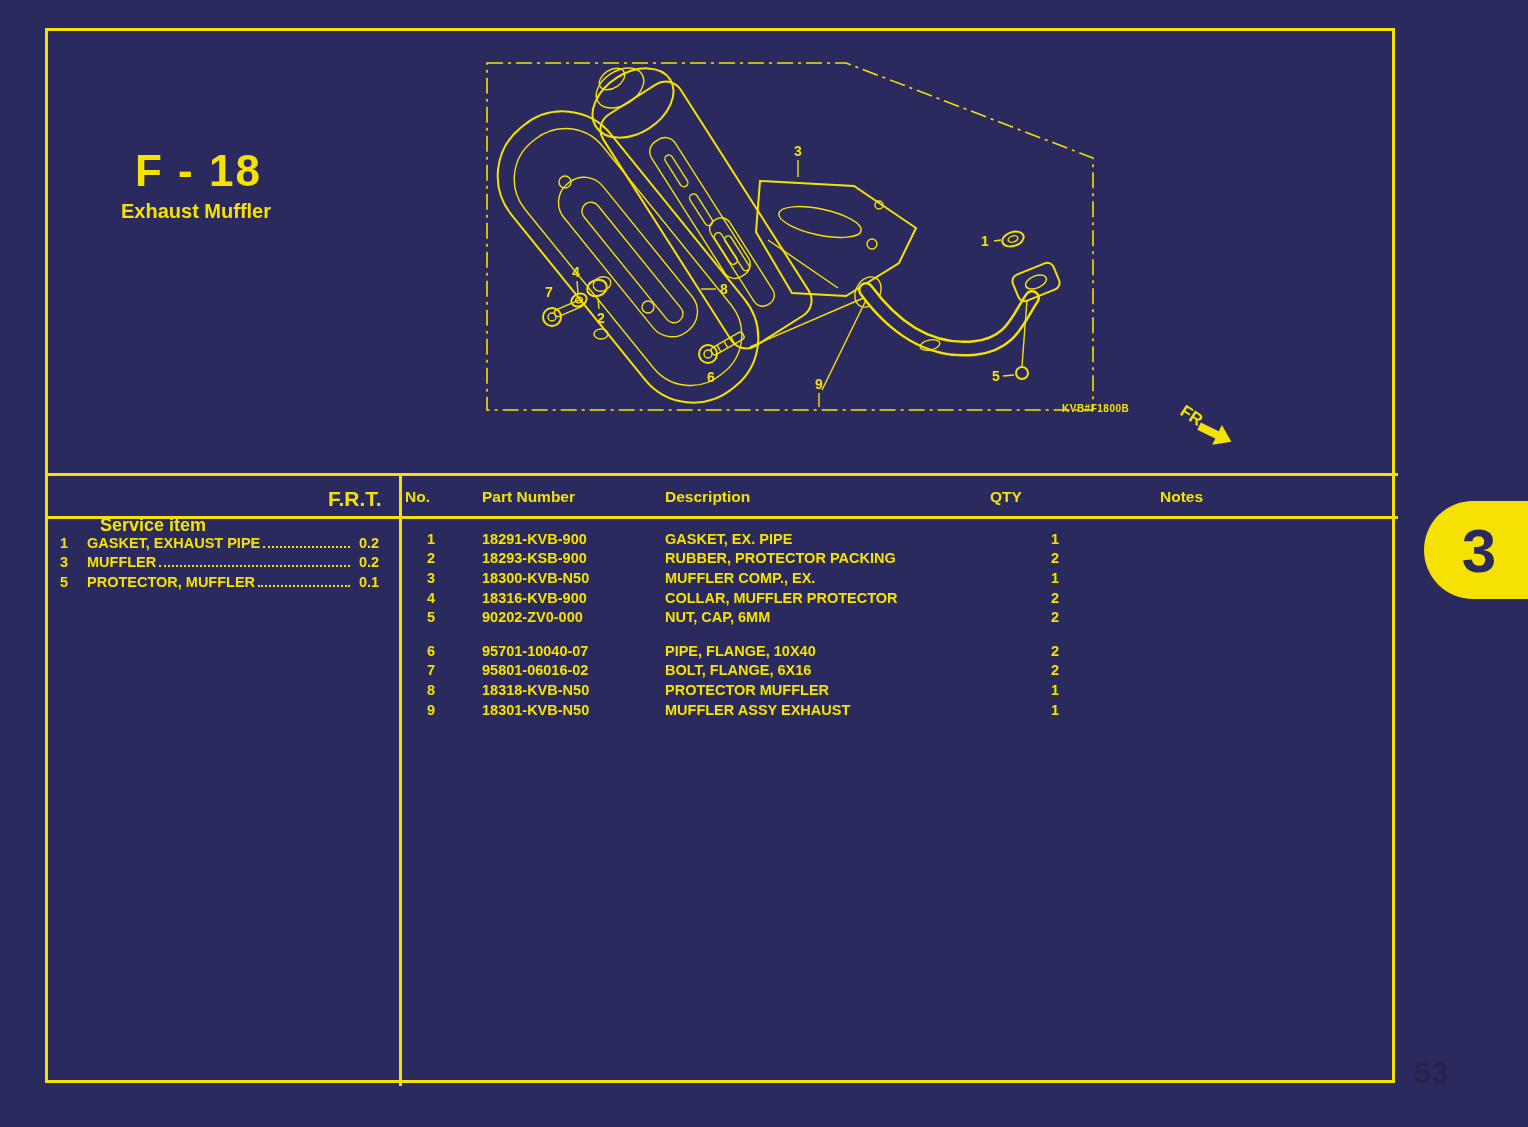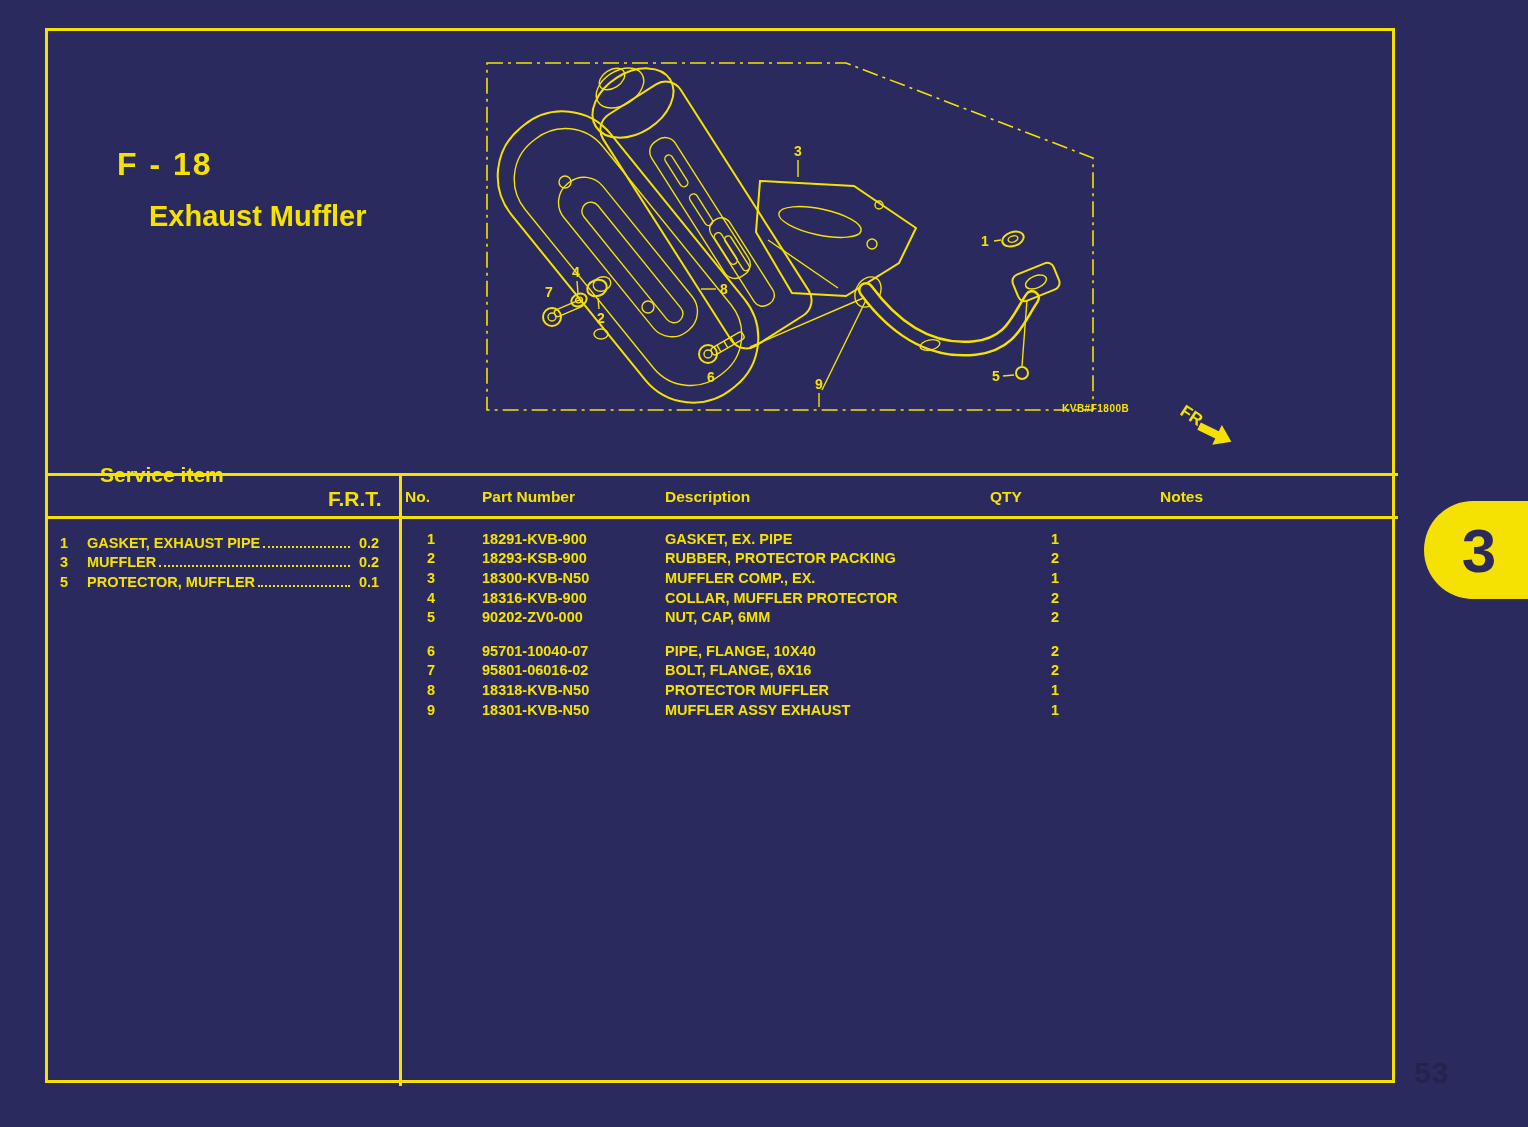--- a/index.html
+++ b/index.html
@@ -10,45 +10,45 @@
     color:#F5E203;
   }
   .frame {
     position:absolute; left:45px; top:28px; width:1350px; height:1055px;
     border:3px solid #F5E203; box-sizing:border-box;
   }
   .hline { position:absolute; left:45px; width:1353px; height:3px; background:#F5E203; }
   .vline { position:absolute; left:399px; top:473px; width:3px; height:613px; background:#F5E203; }
 
   .section-code {
-    position:absolute; left:117px; top:146px;
-    font-size:32px; font-weight:bold; letter-spacing:2px;
+    position:absolute; left:135px; top:146px;
+    font-size:44px; font-weight:bold; letter-spacing:2px;
   }
   .page-title {
-    position:absolute; left:149px; top:200px;
-    font-size:29px; font-weight:bold;
+    position:absolute; left:121px; top:200px;
+    font-size:20px; font-weight:bold;
   }
 
   .diagram-svg { position:absolute; left:480px; top:55px; }
   .dwg { stroke:#F5E203; stroke-width:2; fill:none; }
   .dwg-thin { stroke:#F5E203; stroke-width:1.4; fill:none; }
   .dashdot { stroke:#F5E203; stroke-width:1.6; fill:none; stroke-dasharray:16 5 3 5; }
   .pipe-outer { stroke:#F5E203; stroke-width:16; fill:none; stroke-linecap:round; }
   .pipe-inner { stroke:#2A2A5E; stroke-width:11; fill:none; stroke-linecap:round; }
   .callout { fill:#F5E203; font-size:14px; font-weight:bold; text-anchor:middle; }
 
   .diagram-code {
     position:absolute; left:1062px; top:403px;
     font-size:10px; font-weight:bold; letter-spacing:0.5px;
   }
 
   .fr-svg { position:absolute; left:1165px; top:392px; }
   .fr-text { fill:#F5E203; font-size:17px; font-weight:bold; }
 
-  .svc-head-item { position:absolute; left:100px; top:463px; font-size:21px; font-weight:bold; }
+  .svc-head-item { position:absolute; left:100px; top:515px; font-size:18px; font-weight:bold; }
   .svc-head-frt  { position:absolute; left:328px; top:487px; font-size:21px; font-weight:bold; }
   .svc-rows { position:absolute; left:60px; top:531px; width:324px; }
   .svc-row { display:flex; align-items:flex-end; height:19.5px; font-size:14.5px; font-weight:bold; }
   .svc-no { width:27px; flex:0 0 27px; }
   .svc-dots { flex:1 1 auto; border-bottom:2px dotted #F5E203; margin:0 4px 3px 3px; min-width:12px; }
   .svc-frt { flex:0 0 30px; text-align:center; }
 
   .pt-head { position:absolute; top:488px; font-size:15.5px; font-weight:bold; }
   .pt-head.c { text-align:left; }
   .pt-rows { position:absolute; left:405px; top:529px; width:985px; }

